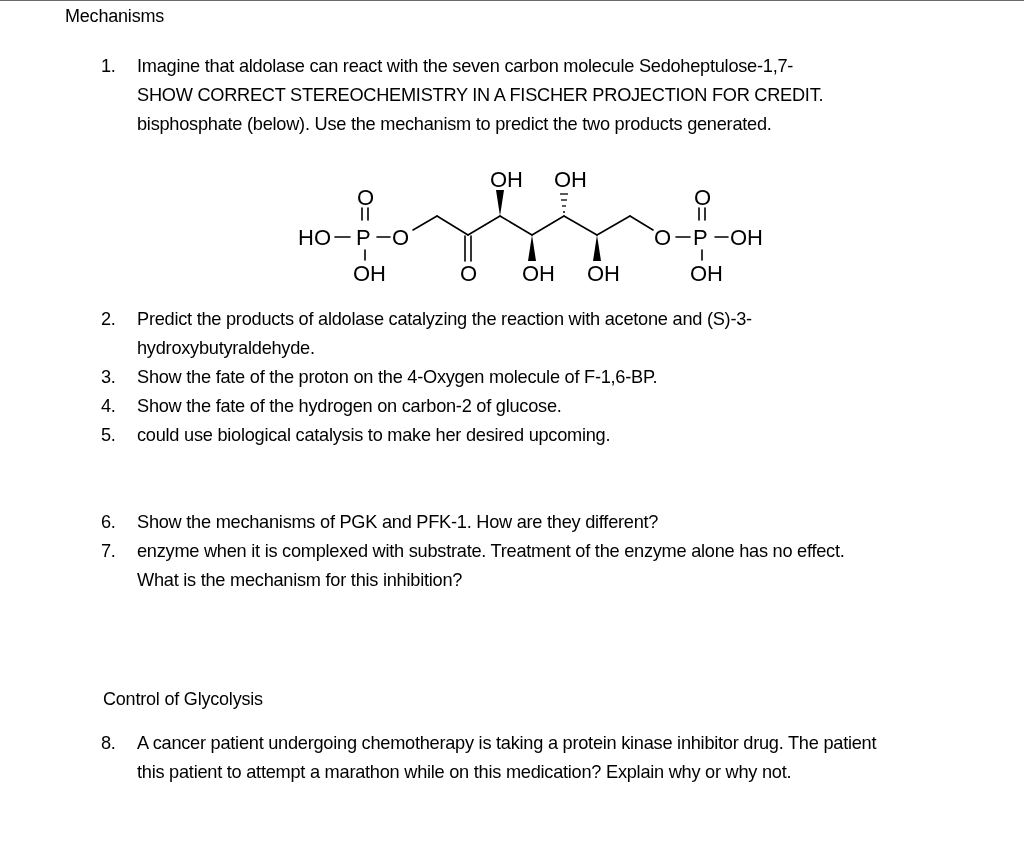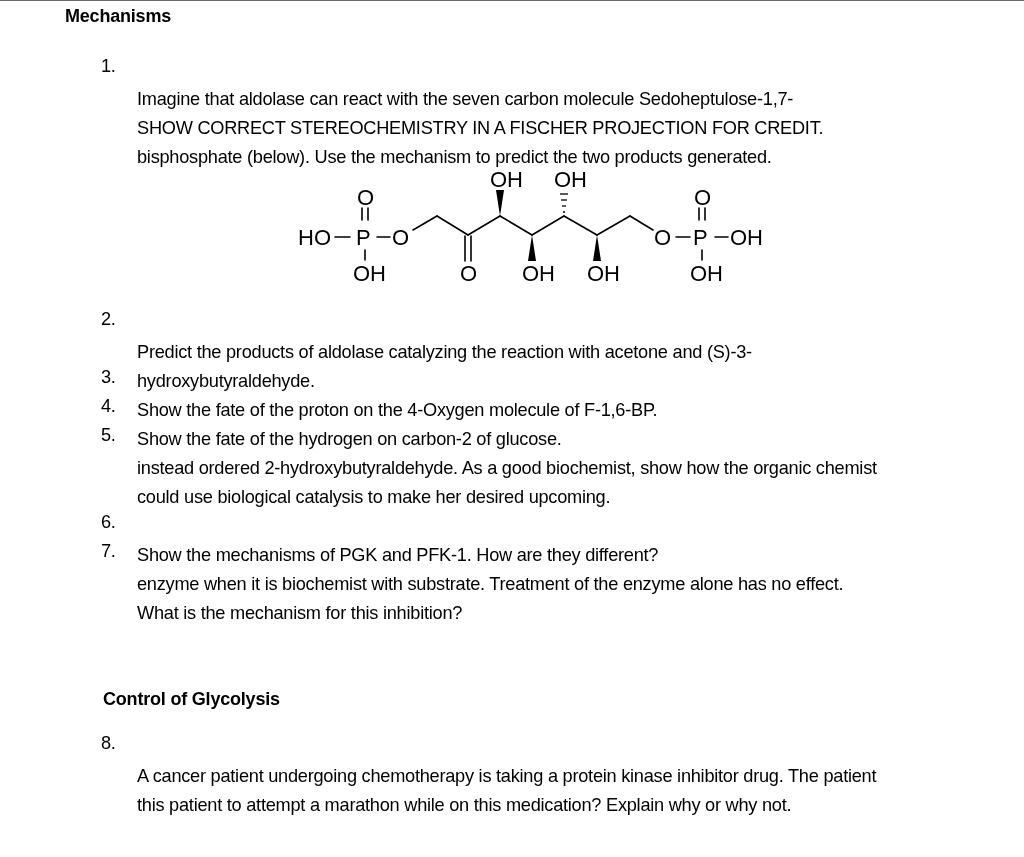--- a/index.html
+++ b/index.html
@@ -18,42 +18,41 @@
   .top-rule {
     position: absolute;
     left: 0;
     top: 0;
     width: 1024px;
     height: 1px;
     background: #6b6b6b;
   }
   .section-heading {
     position: absolute;
-    font-weight: bold;
+    font-weight: normal;
     font-size: 18px;
     letter-spacing: -0.2px;
     white-space: nowrap;
   }
   .q {
     position: absolute;
     font-size: 18.2px;
     line-height: 29px;
     letter-spacing: -0.25px;
   }
   .q .num {
     position: absolute;
     left: 0;
     top: 0;
     width: 34px;
   }
   .q .text {
     position: absolute;
     left: 36px;
     top: 0;
-    margin-top: 33px;
   }
   .q .line {
     display: block;
     white-space: nowrap;
   }
   .molecule {
     position: absolute;
     left: 280px;
     top: 160px;
     width: 500px;
@@ -169,36 +168,35 @@
 <div class="q" style="left:101px; top:392px;">
   <span class="num">4.</span>
   <span class="text">
     <span class="line">Show the fate of the hydrogen on carbon-2 of glucose.</span>
   </span>
 </div>
 
 <div class="q" style="left:101px; top:421px;">
   <span class="num">5.</span>
   <span class="text">
-    <span class="line">instead ordered 2-hydroxybutyraldehyde. As a good biochemist, show how the organic chemist</span>
     <span class="line">could use biological catalysis to make her desired upcoming.</span>
   </span>
 </div>
 
 <div class="q" style="left:101px; top:508px;">
   <span class="num">6.</span>
   <span class="text">
     <span class="line">Show the mechanisms of PGK and PFK-1. How are they different?</span>
   </span>
 </div>
 
 <div class="q" style="left:101px; top:537px;">
   <span class="num">7.</span>
   <span class="text">
-    <span class="line">enzyme when it is biochemist with substrate. Treatment of the enzyme alone has no effect.</span>
+    <span class="line">enzyme when it is complexed with substrate. Treatment of the enzyme alone has no effect.</span>
     <span class="line">What is the mechanism for this inhibition?</span>
   </span>
 </div>
 
 <div class="section-heading" style="left:103px; top:689px;">Control of Glycolysis</div>
 
 <div class="q" style="left:101px; top:729px;">
   <span class="num">8.</span>
   <span class="text">
     <span class="line">A cancer patient undergoing chemotherapy is taking a protein kinase inhibitor drug. The patient</span>

